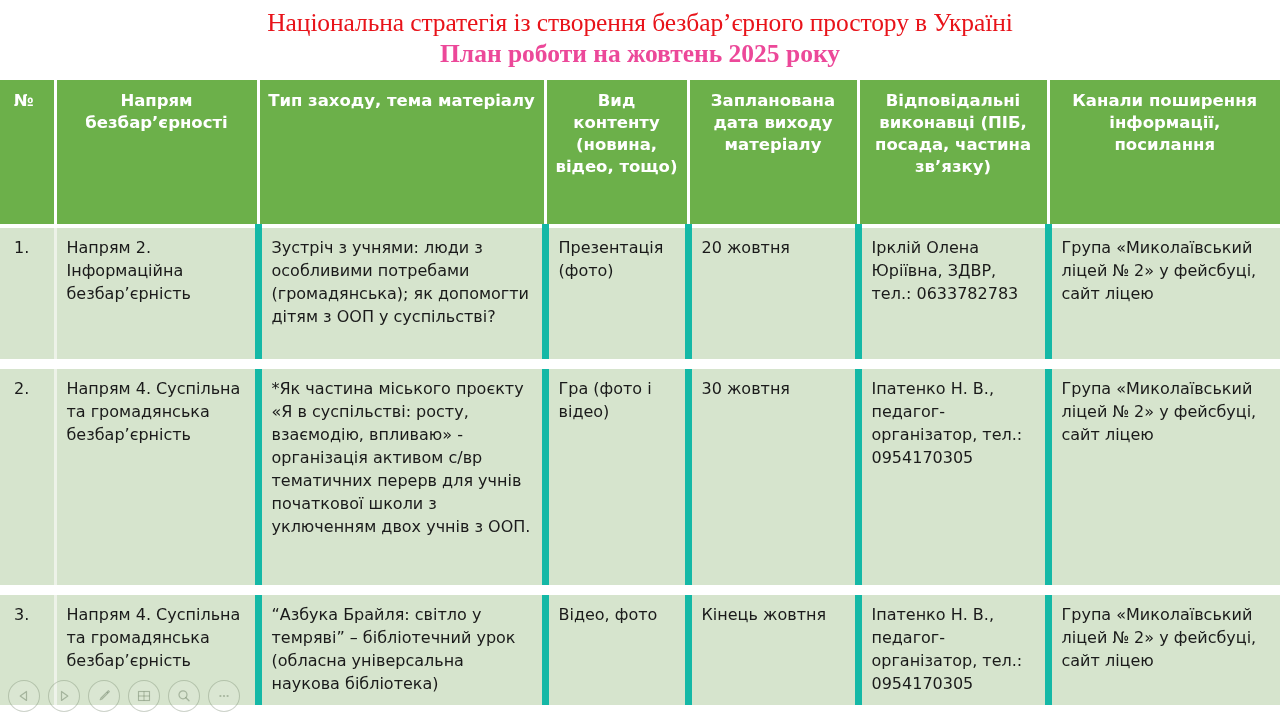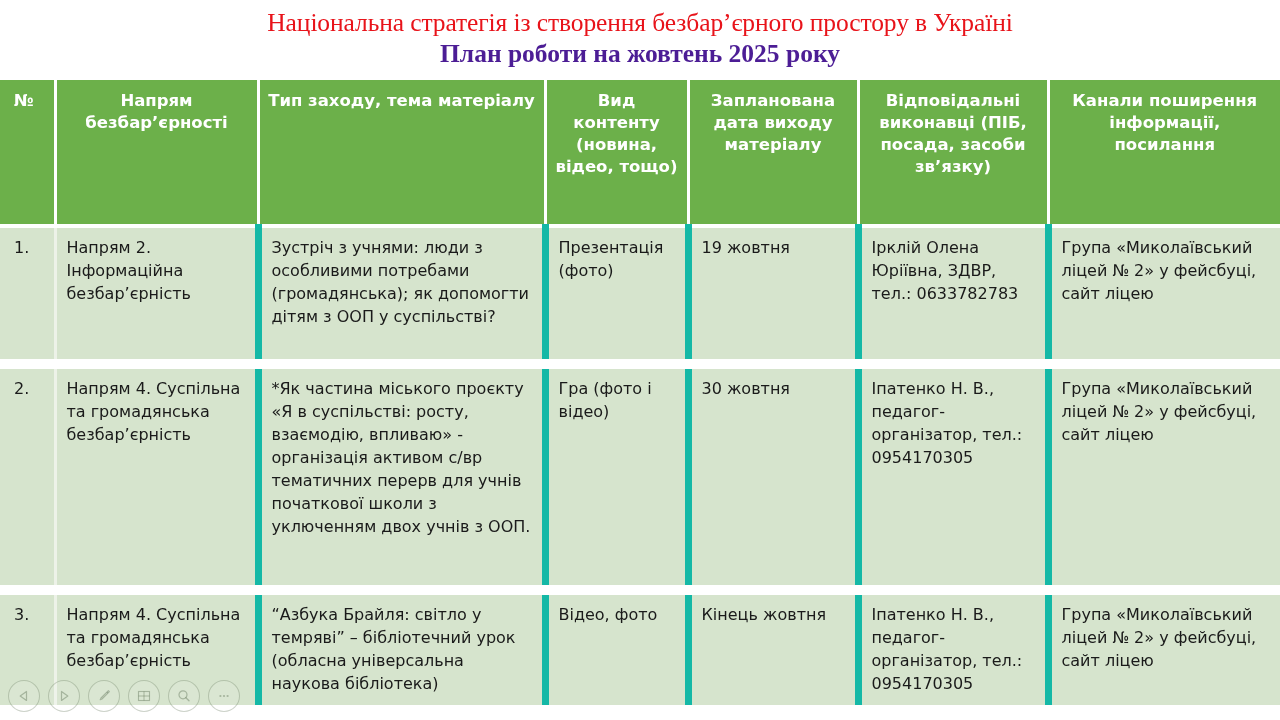--- a/index.html
+++ b/index.html
@@ -29,21 +29,21 @@
     line-height: 30px;
     color: #e8131a;
     letter-spacing: -0.1px;
     white-space: nowrap;
   }
   .sub-title {
     font-family: "Liberation Serif", "DejaVu Serif", serif;
     font-weight: bold;
     font-size: 25.5px;
     line-height: 31px;
-    color: #4c1d95;
+    color: #ec4899;
     white-space: nowrap;
   }
 
   
   .plan-table {
     position: absolute;
     left: 0;
     top: 80px;
     width: 1280px;
     border-collapse: collapse;
@@ -149,40 +149,40 @@
       <col class="c-resp">
       <col class="c-chan">
   </colgroup>
   <thead>
     <tr>
       <th class="th-num">№</th>
       <th>Напрям безбар’єрності</th>
       <th>Тип заходу, тема матеріалу</th>
       <th>Вид контенту (новина, відео, тощо)</th>
       <th>Запланована дата виходу матеріалу</th>
-      <th>Відповідальні виконавці (ПІБ, посада, засоби зв’язку)</th>
+      <th>Відповідальні виконавці (ПІБ, посада, частина зв’язку)</th>
       <th>Канали поширення інформації, посилання</th>
     </tr>
   </thead>
   <tbody>
     <tr class="row-1">
       <td class="td-num">
           <span class="cell-text">1.</span>
         </td>
       <td>
           <span class="cell-text">Напрям 2. Інформаційна безбар’єрність</span>
         </td>
       <td>
           <span class="cell-text">Зустріч з учнями: люди з особливими потребами (громадянська); як допомогти дітям з ООП у суспільстві?</span>
         </td>
       <td>
           <span class="cell-text">Презентація (фото)</span>
         </td>
       <td>
-          <span class="cell-text">19 жовтня</span>
+          <span class="cell-text">20 жовтня</span>
         </td>
       <td>
           <span class="cell-text">Ірклій Олена Юріївна, ЗДВР, тел.: 0633782783</span>
         </td>
       <td>
           <span class="cell-text">Група «Миколаївський ліцей № 2» у фейсбуці, сайт ліцею</span>
         </td>
     </tr>
     <tr class="row-2">
       <td class="td-num">

